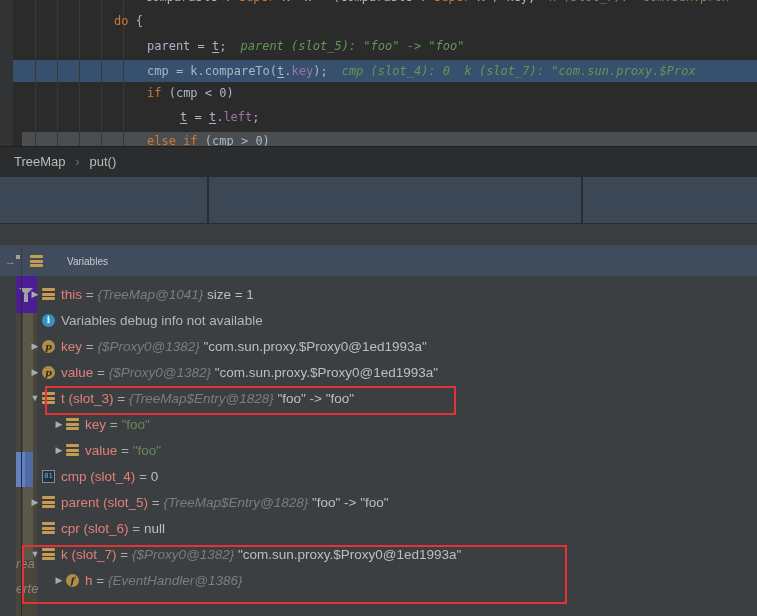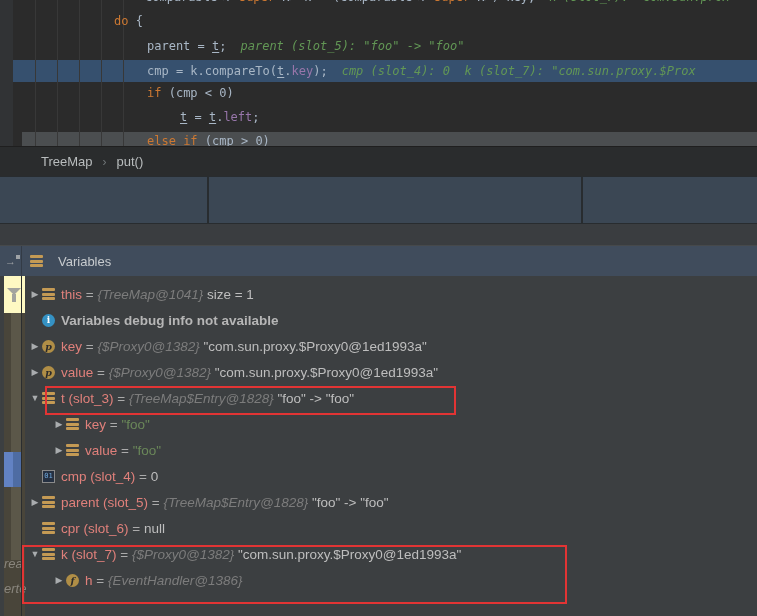--- a/index.html
+++ b/index.html
@@ -14,40 +14,40 @@
   .band.grayline{top:132px;height:14px;left:22px;background:#4b4e50;}
   .code-line{position:absolute;height:20px;line-height:20px;white-space:pre;
              font-family:"DejaVu Sans Mono",monospace;font-size:12px;color:#a9b7c6;}
   .code-line .kw{color:#cc7832;}
   .code-line .und{color:#a9b7c6;text-decoration:underline;text-underline-offset:2px;}
   .code-line .field{color:#9876aa;}
   .code-line .hint{color:#629755;font-style:italic;margin-left:14px;}
   
   #breadcrumbs{position:absolute;left:0;top:146px;width:757px;height:30px;background:#2a2c2d;
                border-top:1px solid #1f1f1f;box-sizing:border-box;display:flex;align-items:center;
-               padding-left:41px;font-size:13px;color:#b9bdbe;}
+               padding-left:14px;font-size:13px;color:#b9bdbe;}
   #breadcrumbs .crumb{cursor:default;}
   #breadcrumbs .sep{color:#6f7577;margin:0 10px;font-size:12px;}
   
   #tabstrip{position:absolute;left:0;top:176px;width:757px;height:48px;background:#282c2f;}
   .debug-tab{position:absolute;top:1px;height:46px;background:#3b4754;}
   
   #gapstrip{position:absolute;left:0;top:224px;width:757px;height:22px;background:#3a3d40;
             border-bottom:1px solid #46494b;box-sizing:border-box;}
   
   #varheader{position:absolute;left:0;top:246px;width:757px;height:30px;background:#404c5c;
              display:flex;align-items:center;}
   #varheader .leftcell{width:22px;height:30px;border-right:1px solid #333b46;box-sizing:border-box;
              display:flex;align-items:center;justify-content:center;}
   .focus-icon{color:#9fa3a6;font-size:11px;line-height:1;position:relative;}
   .focus-icon .sq{position:absolute;right:-4px;top:-1px;width:4px;height:4px;background:#9fa3a6;}
-  #varheader .title{margin-left:15px;color:#c7cbce;font-size:13px;}
+  #varheader .title{margin-left:24px;color:#c7cbce;font-size:10px;}
   #varbody{position:absolute;left:0;top:276px;width:757px;height:340px;background:#3c3f41;overflow:hidden;}
   
-  #rail{position:absolute;left:4px;top:0;width:21px;height:244px;background:#fef9c3;}
+  #rail{position:absolute;left:16px;top:0;width:21px;height:244px;background:#4c1d95;}
   #rail .olive{position:absolute;left:0;top:37px;width:21px;height:303px;background:#49453a;}
   #rail .thumb{position:absolute;left:7px;top:37px;width:10px;height:247px;background:#5b5749;}
   #rail .bluesel{position:absolute;left:0;top:176px;width:17px;height:35px;
                  background:linear-gradient(to right,#6282c3 0 55%,#4e6ca3 55% 100%);}
   #rail .frag{position:absolute;left:0;font-style:italic;color:#8a867e;font-size:13px;}
   #raildivider{position:absolute;left:21px;top:0;width:1px;height:340px;background:#2a2d2f;}
   .funnel{position:absolute;left:3px;top:12px;width:0;height:0;
           border-left:7px solid transparent;border-right:7px solid transparent;border-top:7px solid #a3a49e;}
   .funnel:after{content:"";position:absolute;left:-2px;top:-1px;width:4px;height:8px;background:#a3a49e;}
   
@@ -64,21 +64,21 @@
   .icon-info{border-radius:50%;background:#3592c4;color:#ffffff;font-size:9px;font-weight:bold;
         font-family:"DejaVu Serif",serif;}
   .icon-primitive{background:#253041;border:1px solid #8a8a8a;color:#6fa8dc;font-size:7px;
         font-family:"DejaVu Sans Mono",monospace;line-height:1;}
   .vrow .txt{margin-left:6px;}
   .vname{color:#e0807b;}
   .veq{color:#ababab;}
   .vref{color:#7c7c7c;font-style:italic;}
   .vplain{color:#bebebe;}
   .vstring{color:#6a8759;}
-  .vinfo{color:#b6b6b6;font-weight:bold;}
+  .vinfo{color:#b6b6b6;}
   
   .annbox{position:absolute;border:2px solid #e23434;box-sizing:border-box;pointer-events:none;}
 </style>
 </head>
 <body>
 
 <div id="stage">
 
   <div id="editor">
     <div class="band exec"></div>

